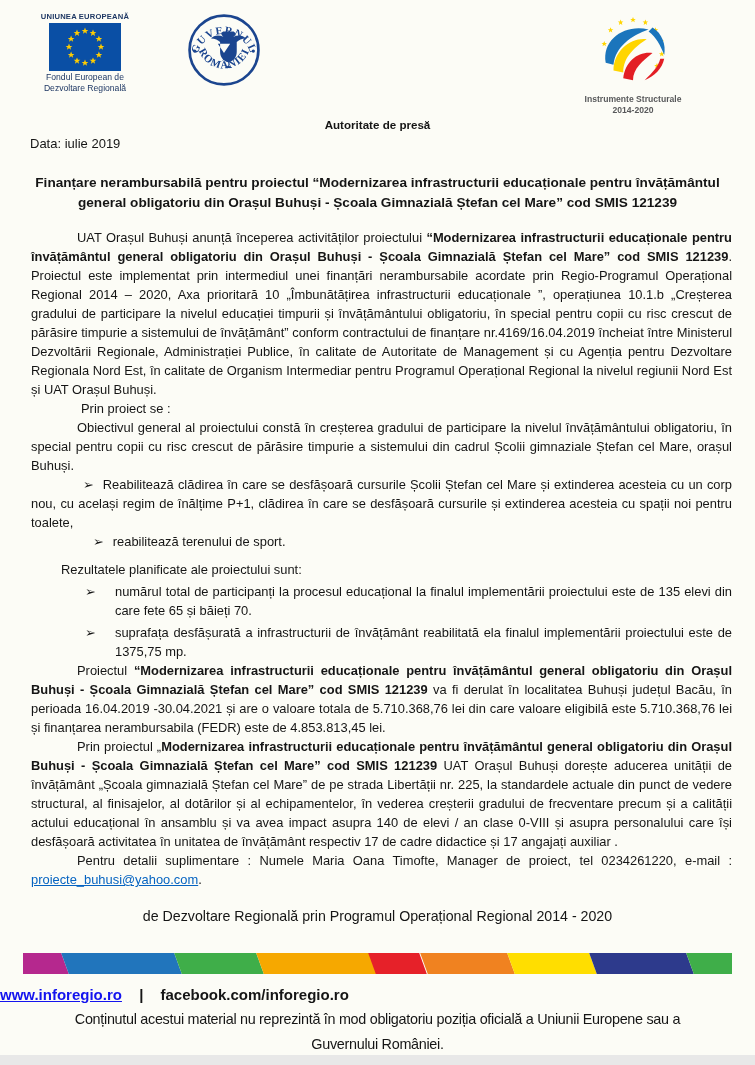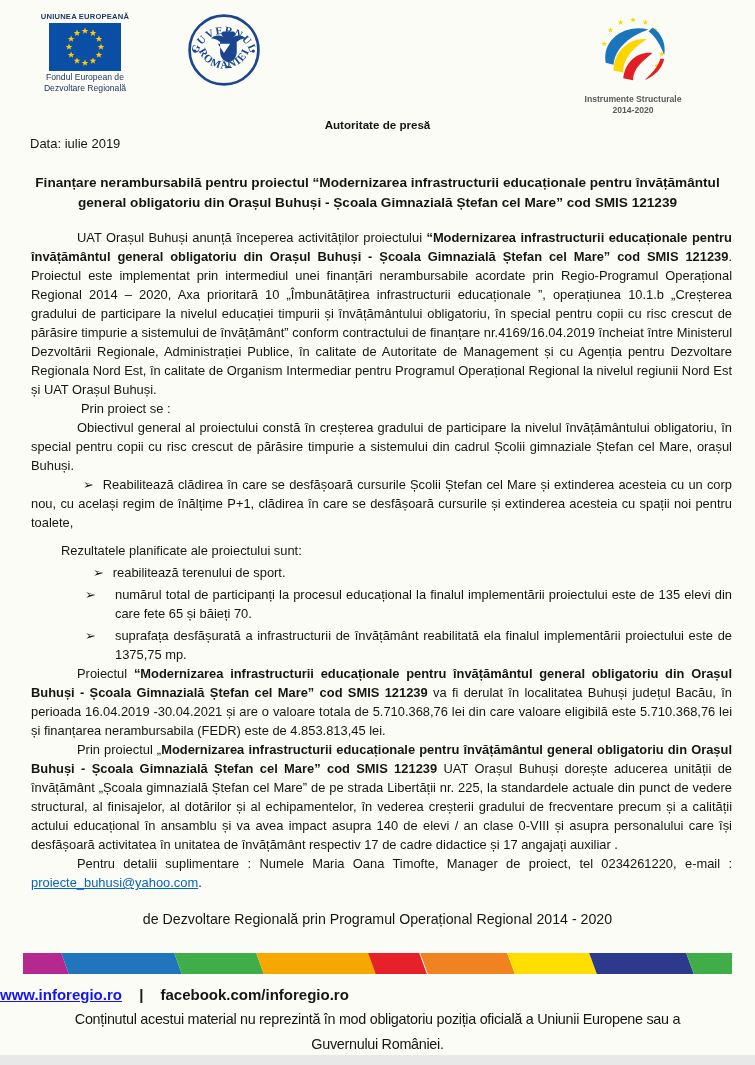--- a/index.html
+++ b/index.html
@@ -146,22 +146,22 @@
   <div class="doc-type">Autoritate de presă</div>
   <div class="date-line">Data: iulie 2019</div>
 
   <div class="title">Finanțare nerambursabilă pentru proiectul “Modernizarea infrastructurii educaționale pentru învățământul general obligatoriu din Orașul Buhuși - Școala Gimnazială Ștefan cel Mare” cod SMIS 121239</div>
 
   <div class="body-col">
     <p class="par indent"><span>UAT Orașul Buhuși anunță începerea activităților proiectului </span><span class="b">“Modernizarea infrastructurii educaționale pentru învățământul general obligatoriu din Orașul Buhuși - Școala Gimnazială Ștefan cel Mare” cod SMIS  121239</span><span>. Proiectul este implementat prin intermediul unei finanțări nerambursabile acordate prin Regio-Programul Operațional Regional 2014 – 2020,  Axa prioritară 10 „Îmbunătățirea infrastructurii educaționale ”, operațiunea 10.1.b „Creșterea gradului de participare la nivelul educației timpurii și învățământului obligatoriu, în special pentru copii cu risc crescut de părăsire timpurie a sistemului de învățământ”  conform contractului de finanțare nr.4169/16.04.2019 încheiat între  Ministerul Dezvoltării Regionale, Administrației Publice, în calitate de Autoritate de Management și cu Agenția pentru Dezvoltare Regionala Nord Est, în calitate de Organism Intermediar pentru Programul Operațional Regional la nivelul regiunii Nord Est și UAT Orașul Buhuși.</span></p>
     <p class="par label-a">Prin proiect se :</p>
     <p class="par indent">Obiectivul general al proiectului  constă în creșterea gradului de participare la nivelul învățământului obligatoriu, în special pentru copii cu risc crescut de părăsire timpurie a sistemului din cadrul Școlii gimnaziale Ștefan cel Mare, orașul Buhuși.</p>
     <p class="par bullet-flat"><span class="arrow">➢</span><span>Reabilitează clădirea în care se desfășoară cursurile Școlii Ștefan cel Mare și extinderea acesteia cu un corp nou, cu același regim de înălțime P+1, clădirea în care se desfășoară cursurile și extinderea acesteia cu spații noi pentru toalete,</span></p>
+    <p class="par bullet-flat2"><span class="arrow">➢</span><span>reabilitează terenului de sport.</span></p>
     <p class="par label-b">Rezultatele planificate ale proiectului sunt:</p>
-    <p class="par bullet-flat2"><span class="arrow">➢</span><span>reabilitează terenului de sport.</span></p>
     <p class="par hang"><span class="arrow">➢</span><span>numărul total de participanți la procesul educațional la  finalul implementării proiectului este de 135 elevi din care fete 65 și băieți 70.</span></p>
     <p class="par hang"><span class="arrow">➢</span><span>suprafața desfășurată a infrastructurii de  învățământ reabilitată ela finalul implementării proiectului este de 1375,75 mp.</span></p>
     <p class="par indent"><span>Proiectul  </span><span class="b">“Modernizarea infrastructurii educaționale pentru învățământul general obligatoriu din Orașul Buhuși - Școala Gimnazială Ștefan cel Mare” cod SMIS  121239</span><span> va fi derulat în localitatea Buhuși județul Bacău, în perioada 16.04.2019 -30.04.2021 și are o valoare totala de 5.710.368,76 lei din care valoare eligibilă este 5.710.368,76 lei și finanțarea nerambursabila (FEDR) este de 4.853.813,45 lei.</span></p>
     <p class="par indent"><span>Prin proiectul „</span><span class="b">Modernizarea infrastructurii educaționale pentru învățământul general obligatoriu din Orașul Buhuși - Școala Gimnazială Ștefan cel Mare” cod SMIS  121239</span><span>  UAT Orașul Buhuși dorește aducerea unității de învățământ „Școala gimnazială Ștefan cel Mare” de pe strada Libertății nr. 225, la standardele actuale din punct de vedere structural, al finisajelor, al dotărilor și al echipamentelor, în vederea creșterii gradului de frecventare precum și a calității actului educațional în ansamblu și va avea impact asupra 140 de elevi / an clase 0-VIII și asupra personalului care își desfășoară activitatea în unitatea de învățământ respectiv 17 de cadre didactice și 17 angajați auxiliar .</span></p>
     <p class="par indent"><span>Pentru detalii suplimentare : Numele Maria Oana Timofte, Manager de proiect, tel 0234261220, e-mail : </span><span class="lnk">proiecte_buhusi@yahoo.com</span><span>.</span></p>
   </div>
 
   <div class="closing">
     <div>de Dezvoltare Regională prin Programul Operațional Regional 2014 - 2020</div>
   </div>

